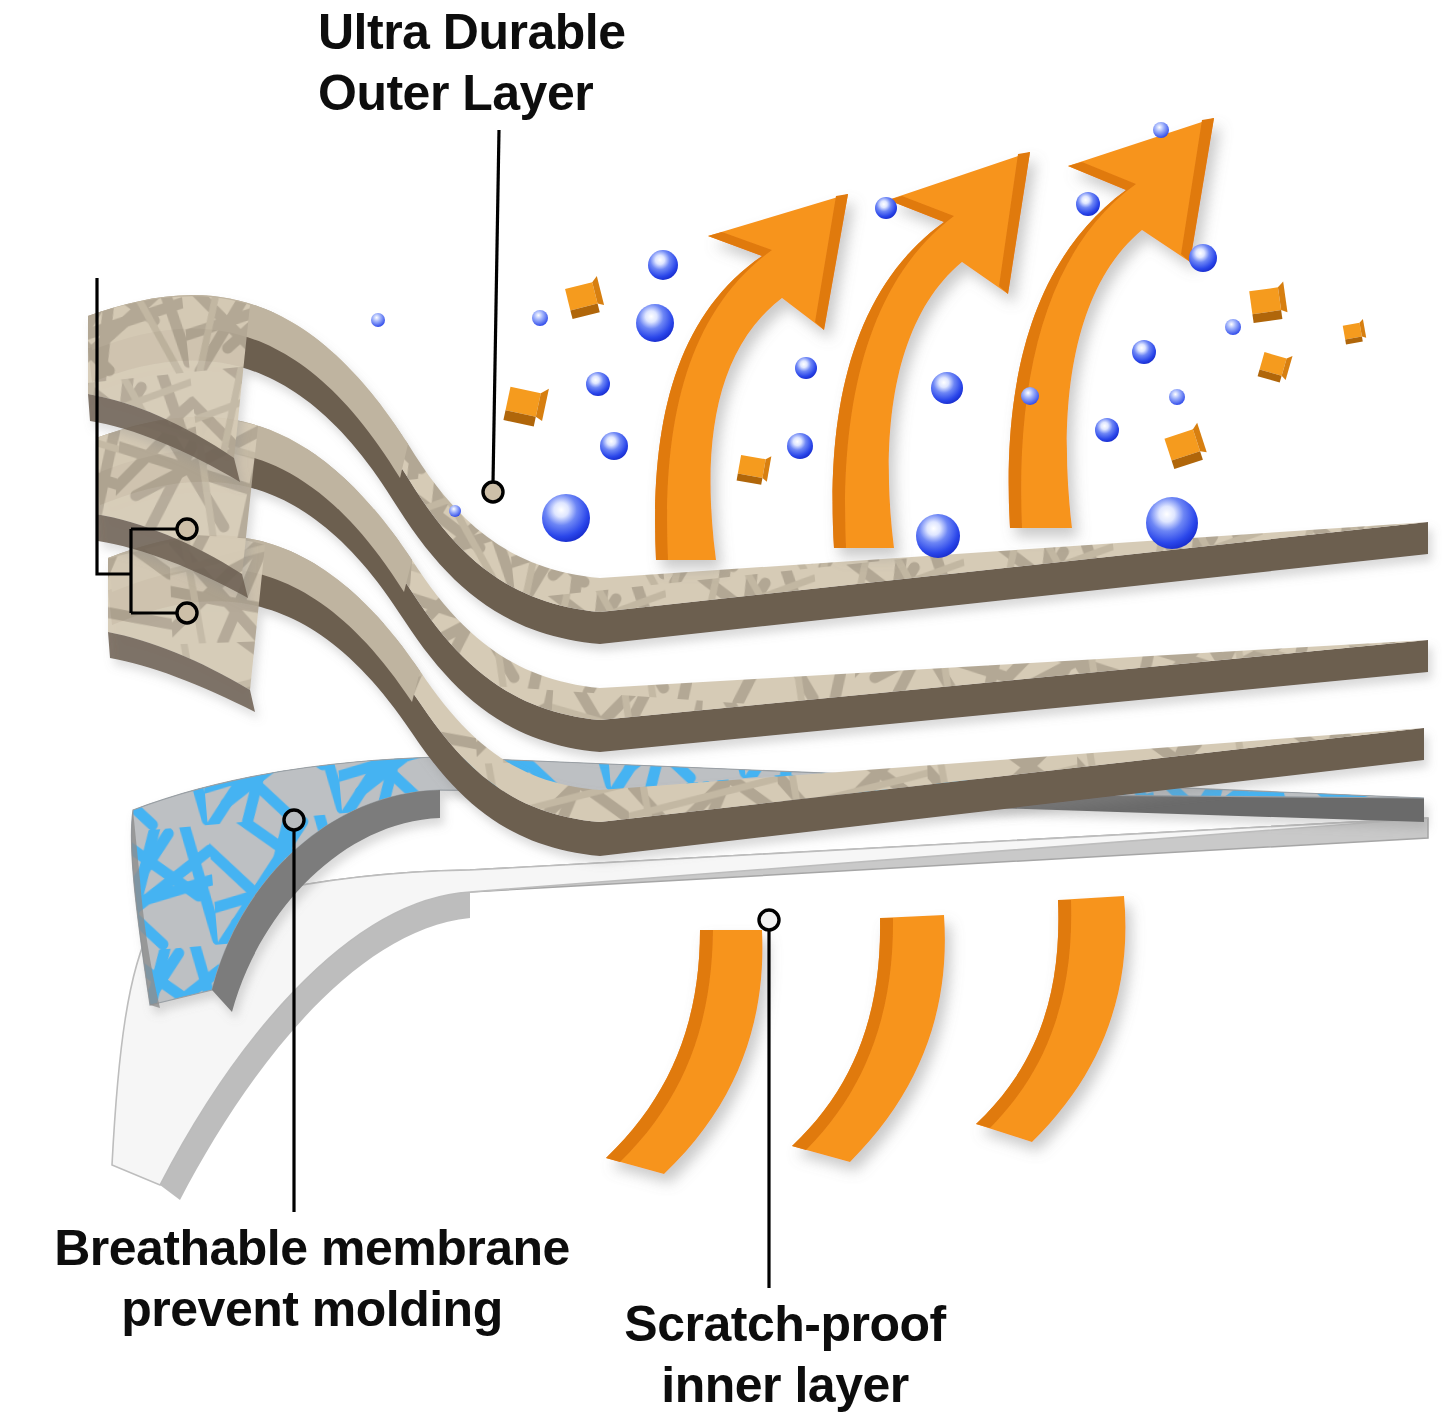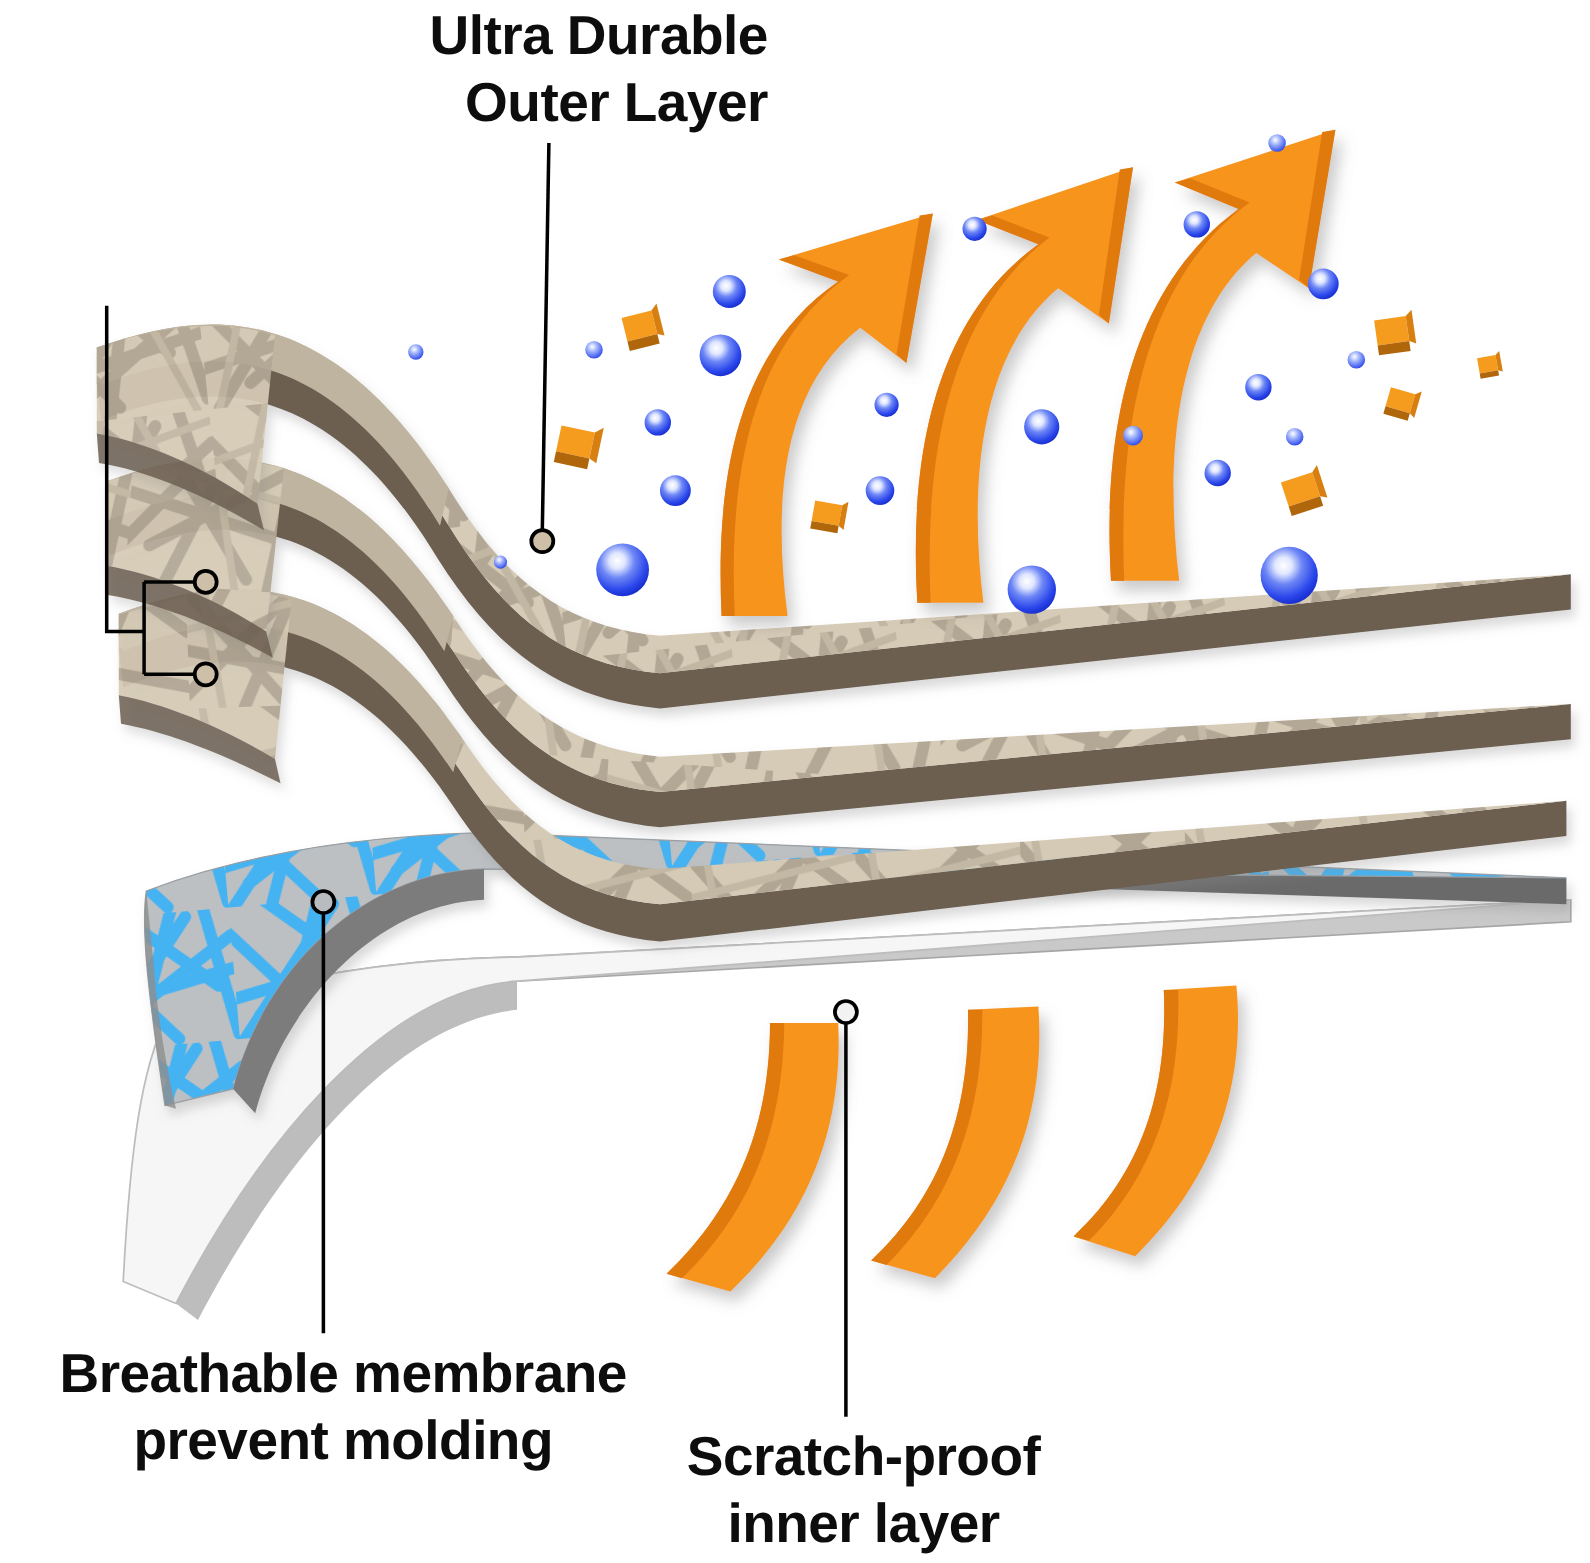--- a/index.html
+++ b/index.html
@@ -33,21 +33,21 @@
     font-size: 50px;
     line-height: 1.22;
     letter-spacing: -0.5px;
     white-space: pre-line;
     -webkit-font-smoothing: antialiased;
   }
   #label-ultra-durable {
     left: 318px;
     top: 2px;
     width: 380px;
-    text-align: right;
+    text-align: left;
   }
   #label-robustly-bound {
     left: 2px;
     top: 143px;
     width: 432px;
     text-align: center;
   }
   #label-breathable {
     left: 2px;
     top: 1218px;

